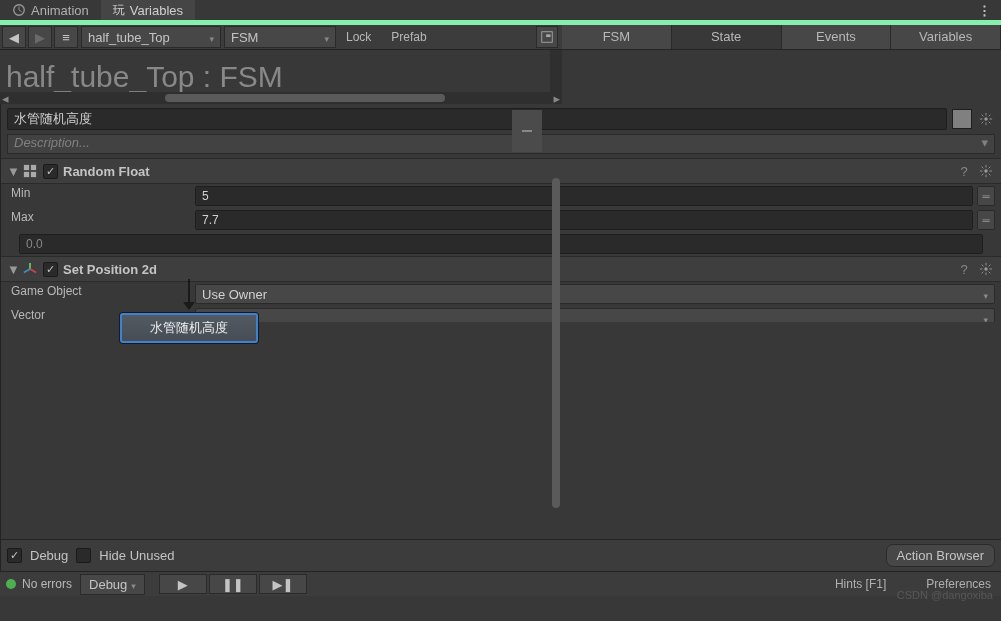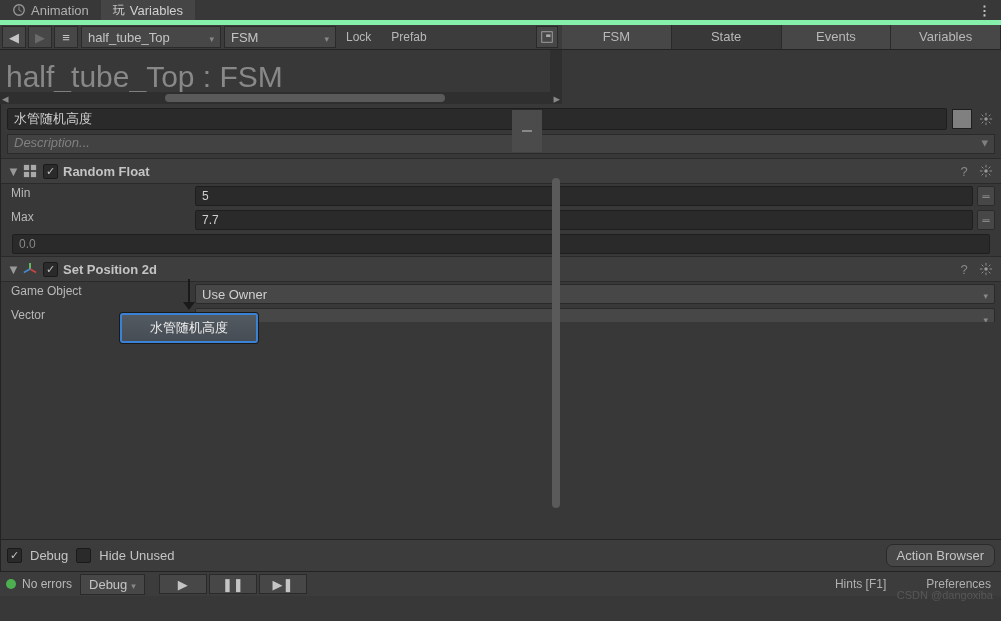--- a/index.html
+++ b/index.html
@@ -54,21 +54,21 @@
   .checkbox { width:15px; height:15px; background:#2a2a2a; border:1px solid #1a1a1a; display:flex; align-items:center; justify-content:center; border-radius:2px;}
   .checkbox.checked::after { content:"✓"; font-size:11px; color:#c4c4c4; }
   .action-title { flex:1; font-weight:bold; color:#c4c4c4; font-size:13px;}
   .help-icon { width:16px; color:#888; text-align:center;}
   
   .prop-row { display:flex; padding:2px 6px; gap:4px;}
   .prop-label { width:184px; color:#b8b8b8; font-size:12px; padding-left:4px;}
   .prop-input { flex:1; background:#2a2a2a; border:1px solid #1e1e1e; color:#d0d0d0; padding:2px 6px; height:20px; border-radius:2px; font-size:12px;}
   .prop-dropdown { flex:1; background:#474747; border:1px solid #2a2a2a; color:#d0d0d0; padding:2px 6px; height:20px; border-radius:2px; font-size:12px; display:flex; justify-content:space-between; align-items:center;}
   .eq-btn { width:18px; height:20px; background:#474747; border:1px solid #2a2a2a; display:flex; align-items:center; justify-content:center; font-size:10px; color:#999; border-radius:2px;}
-  .full-input { margin:2px 11px;text-decoration:underline; }
+  .full-input { margin:2px 18px;text-decoration:underline; }
   .full-input .prop-input { width:100%; color:#888;}
   
   .right-body { flex:1; overflow:auto; }
   .right-spacer { flex:1; }
   
   .debug-bar { display:flex; align-items:center; padding:4px 6px; gap:8px; border-top:1px solid #232323; background:#3c3c3c;}
   .action-browser-btn { background:#474747; border:1px solid #2a2a2a; color:#c4c4c4; padding:3px 10px; font-size:12px; border-radius:7px;}
   
   
   .bottom-bar { height:25px; background:#3c3c3c; border-top:1px solid #232323; display:flex; align-items:center; }

